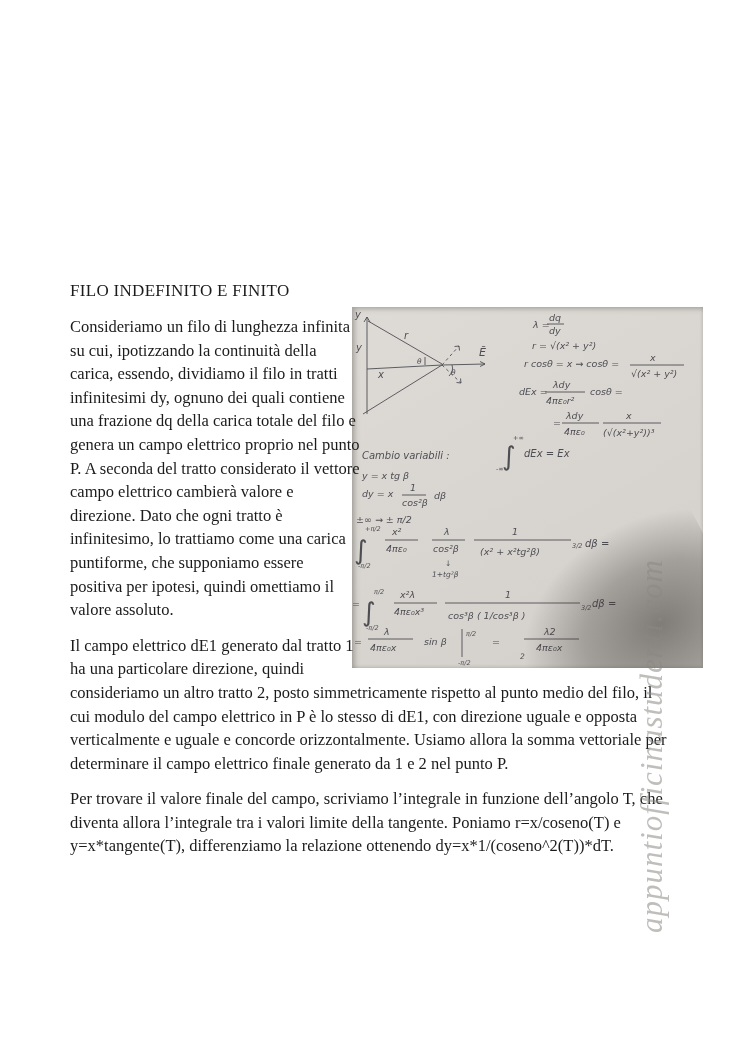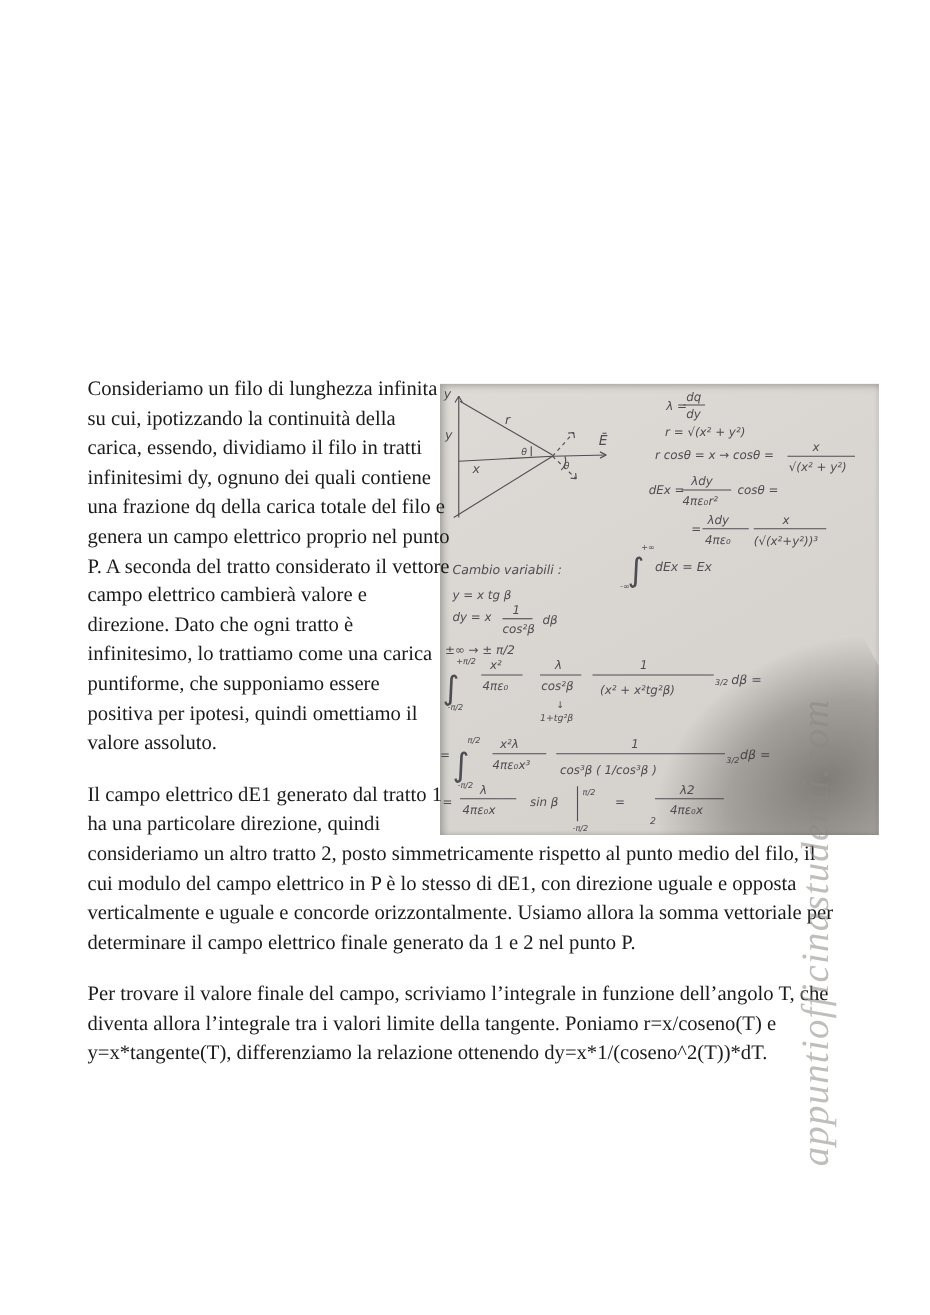--- a/index.html
+++ b/index.html
@@ -2,21 +2,21 @@
 <html><head>
 <meta charset="utf-8">
 <style>
   html,body{margin:0;padding:0;}
   body{
     width:744px;height:1052px;background:#ffffff;position:relative;overflow:hidden;
     font-family:"Liberation Serif", serif;color:#1b1b1b;
   }
   .content{position:absolute;left:70px;top:281px;width:606px;z-index:2;}
   .doc-title{font-size:17px;font-weight:400;margin:0 0 14px 0;letter-spacing:0.3px;}
-  .content p{font-size:16.5px;line-height:23.6px;margin:18px 0 12px 0;text-align:left;}
+  .content p{font-size:16.5px;line-height:23.6px;margin:8px 0 12px 0;text-align:left;}
   .float-spacer{float:right;width:316px;height:358px;}
   
   .photo{
     position:absolute;left:352px;top:307px;width:351px;height:361px;z-index:1;
     background:linear-gradient(150deg,#dedbd6 0%,#d9d6d1 45%,#d3d0cb 100%);
     box-shadow:inset 3px 2px 5px rgba(75,72,68,0.35), inset -1px -1px 3px rgba(120,117,112,0.2);
     overflow:hidden;
   }
   .finger-shadow{
     position:absolute;right:-30px;bottom:-35px;width:230px;height:170px;
@@ -35,20 +35,21 @@
     transform-origin:0 0;transform:rotate(-90deg);
     font-family:"Liberation Serif", serif;font-style:italic;
     font-size:31px;letter-spacing:1px;color:rgba(138,136,132,0.55);
     pointer-events:none;
   }
 </style>
 </head>
 <body>
 
 <div class="content">
+  <h1 class="doc-title">FILO INDEFINITO E FINITO</h1>
   <p><span class="float-spacer"></span><span>Consideriamo un filo di lunghezza infinita su cui, ipotizzando la continuità della carica, essendo, dividiamo il filo in tratti infinitesimi dy, ognuno dei quali contiene una frazione dq della carica totale del filo e genera un campo elettrico proprio nel punto P. A seconda del tratto considerato il vettore campo elettrico cambierà valore e direzione. Dato che ogni tratto è infinitesimo, lo trattiamo come una carica puntiforme, che supponiamo essere positiva per ipotesi, quindi omettiamo il valore assoluto.</span></p>
   <p>Il campo elettrico dE1 generato dal tratto 1 ha una particolare direzione, quindi consideriamo un altro tratto 2, posto simmetricamente rispetto al punto medio del filo, il cui modulo del campo elettrico in P è lo stesso di dE1, con direzione uguale e opposta verticalmente e uguale e concorde orizzontalmente. Usiamo allora la somma vettoriale per determinare il campo elettrico finale generato da 1 e 2 nel punto P.</p>
   <p>Per trovare il valore finale del campo, scriviamo l’integrale in funzione dell’angolo T, che diventa allora l’integrale tra i valori limite della tangente. Poniamo r=x/coseno(T) e y=x*tangente(T), differenziamo la relazione ottenendo dy=x*1/(coseno^2(T))*dT.</p>
 </div>
 
 <div class="photo">
   <svg width="351" height="361" viewBox="0 0 351 361">
 
     <g>
       <path class="ink" d="M15,10 L15,107"></path>

